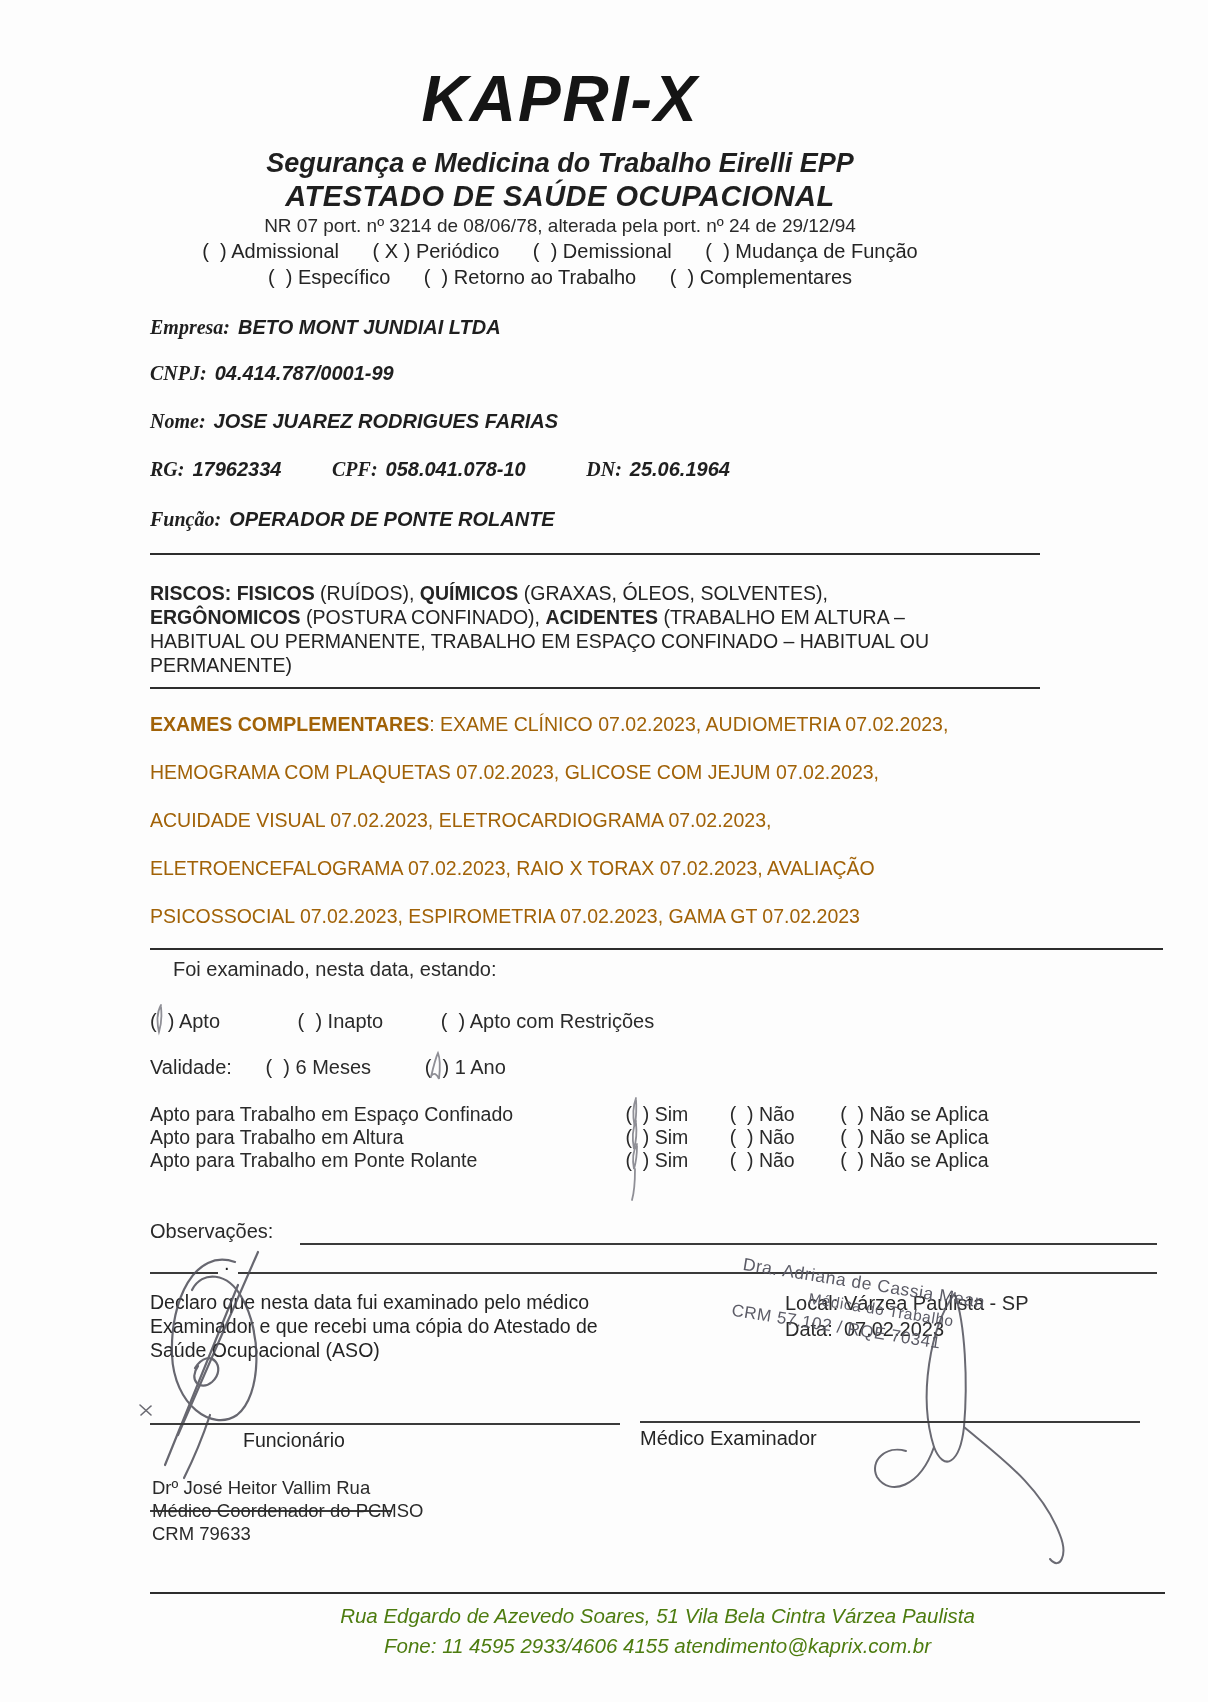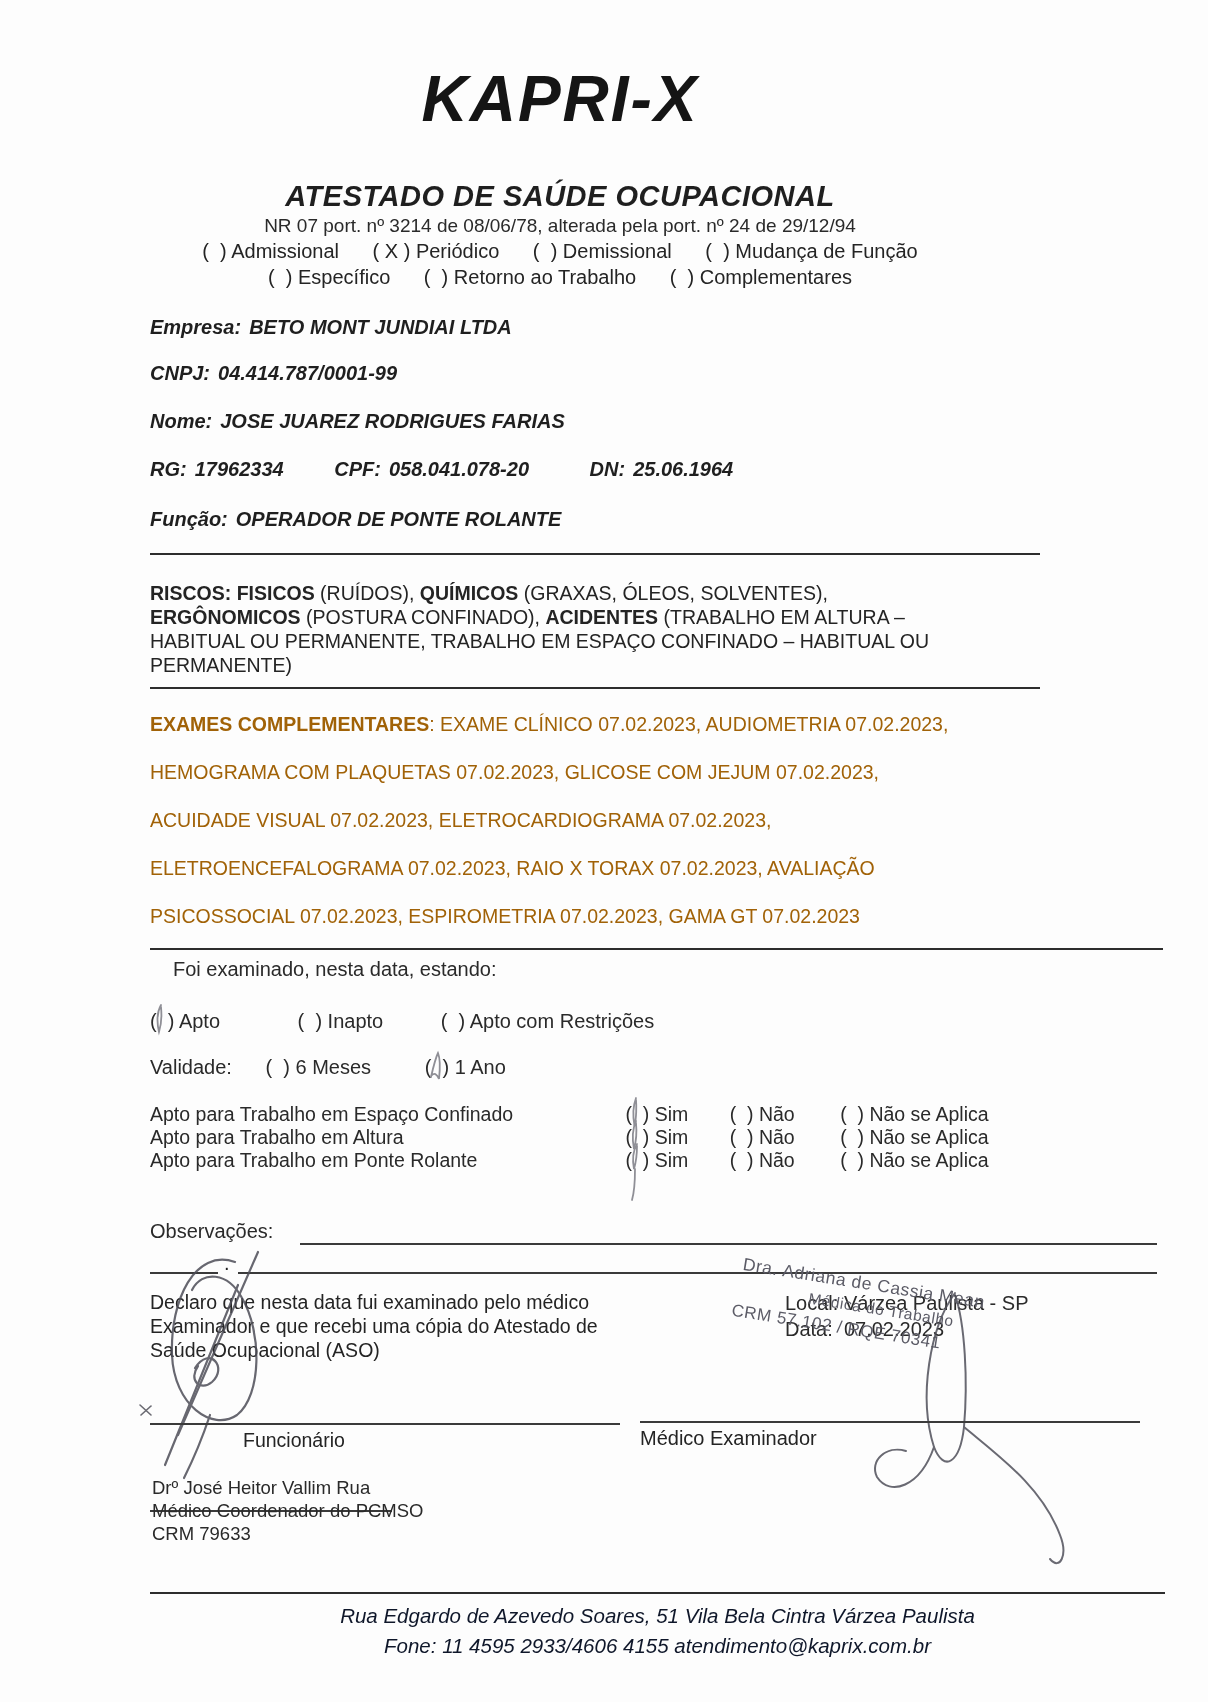--- a/index.html
+++ b/index.html
@@ -15,47 +15,48 @@
   .rule{border-top:2px solid #2d2d2d;height:0;}
   .thin-rule{border-top:2px solid #3a3a3a;height:0;}
   .logo{font-size:64px;font-weight:700;font-style:italic;letter-spacing:2px;color:#151515;}
   .subtitle{font-size:27px;}
   .doc-title{font-size:29px;letter-spacing:0.5px;}
   .norm{font-size:19px;color:#2a2a2a;}
   .chkrow{font-size:20px;color:#242424;}
   .chkrow .item{margin:0 14px;}
   .box{white-space:pre;}
   .field{font-size:20px;}
-  .field .lbl{margin-right:8px;}
+  .field .lbl{margin-right:8px;font-family:Liberation Serif, serif;}
   .para{font-size:19.5px;line-height:24px;color:#242424;}
   .exams{font-size:19.5px;line-height:48px;color:#a16207;}
   .opt-line{font-size:20px;color:#2a2a2a;}
   .paren{position:relative;white-space:pre;display:inline-block;}
   .mark{position:absolute;left:3px;top:-6px;display:inline-block;}
   .apt-label{display:inline-block;width:470px;}
   .apt-row{font-size:19.5px;line-height:23px;color:#2a2a2a;}
   .sig-label{font-size:19.5px;color:#242424;}
   .stamp{
     color:#5b5b66;transform:rotate(9deg);transform-origin:left top;
     font-size:17.5px;line-height:24px;letter-spacing:0.6px;
   }
   .stamp .s-role{margin-left:70px;font-size:15.5px;}
   .stamp .s-crm{margin-left:-4px;font-size:17px;}
   .coord{font-size:18.5px;line-height:23px;color:#2a2a2a;}
-  .footer{font-size:20.5px;font-style:italic;color:#0f172a;}
+  .footer{font-size:20.5px;font-style:italic;color:#4d7c0f;}
   svg{overflow:visible;}
 </style>
 </head>
 <body>
 
 <div class="page">
 
   <div class="abs center" style="left:0;top:62px;width:1120px;">
     <span class="logo">KAPRI-X</span>
   </div>
+  <div class="abs center bi subtitle" style="left:0;top:148px;width:1120px;">Segurança e Medicina do Trabalho Eirelli EPP</div>
   <div class="abs center bi doc-title" style="left:0;top:180px;width:1120px;">ATESTADO DE SAÚDE OCUPACIONAL</div>
   <div class="abs center norm" style="left:0;top:215px;width:1120px;">NR 07 port. nº 3214 de 08/06/78, alterada pela port. nº 24 de 29/12/94</div>
 
   <div class="abs center chkrow" style="left:0;top:240px;width:1120px;">
     <span class="item"><span class="box">(  )</span> <span>Admissional</span></span>
     <span class="item"><span class="box">( X )</span> <span>Periódico</span></span>
     <span class="item"><span class="box">(  )</span> <span>Demissional</span></span>
     <span class="item"><span class="box">(  )</span> <span>Mudança de Função</span></span>
   </div>
   <div class="abs center chkrow" style="left:0;top:266px;width:1120px;">
@@ -68,21 +69,21 @@
     <span class="lbl">Empresa:</span><span>BETO MONT JUNDIAI LTDA</span>
   </div>
   <div class="abs field bi" style="left:150px;top:362px;">
     <span class="lbl">CNPJ:</span><span>04.414.787/0001-99</span>
   </div>
   <div class="abs field bi" style="left:150px;top:410px;">
     <span class="lbl">Nome:</span><span>JOSE JUAREZ RODRIGUES FARIAS</span>
   </div>
   <div class="abs field bi" style="left:150px;top:458px;">
     <span class="lbl">RG:</span><span>17962334</span>
-    <span class="lbl" style="margin-left:45px;">CPF:</span><span>058.041.078-20</span>
+    <span class="lbl" style="margin-left:45px;">CPF:</span><span>058.041.078-10</span>
     <span class="lbl" style="margin-left:55px;">DN:</span><span>25.06.1964</span>
   </div>
   <div class="abs field bi" style="left:150px;top:508px;">
     <span class="lbl">Função:</span><span>OPERADOR DE PONTE ROLANTE</span>
   </div>
 
   <div class="abs rule" style="left:150px;top:553px;width:890px;"></div>
 
   <div class="abs para" style="left:150px;top:581px;width:815px;">
     <span class="b">RISCOS: FISICOS</span><span> (RUÍDOS), </span><span class="b">QUÍMICOS</span><span> (GRAXAS, ÓLEOS, SOLVENTES), </span><span class="b">ERGÔNOMICOS</span><span> (POSTURA CONFINADO), </span><span class="b">ACIDENTES</span><span> (TRABALHO EM ALTURA – HABITUAL OU PERMANENTE, TRABALHO EM ESPAÇO CONFINADO – HABITUAL OU PERMANENTE)</span>

